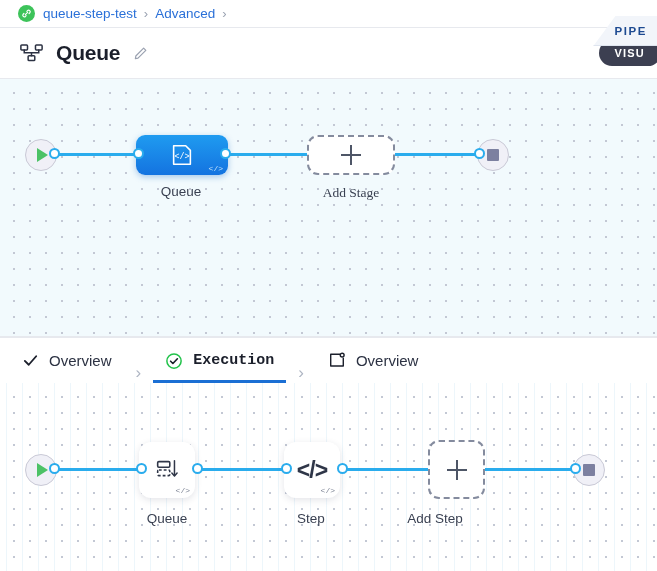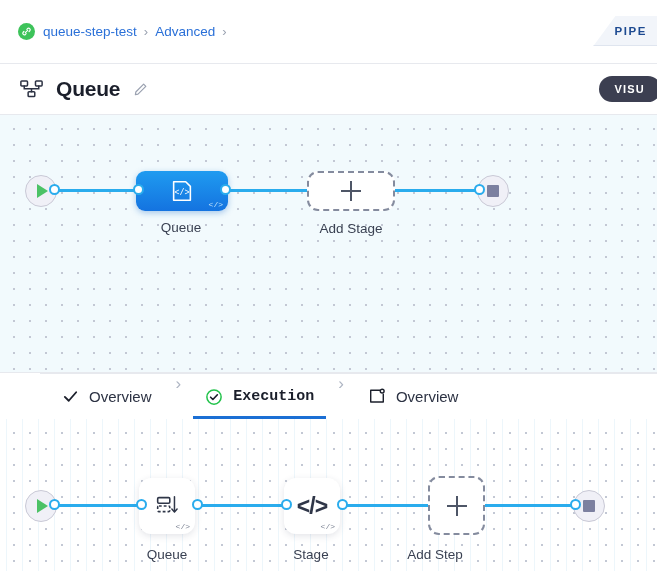--- a/index.html
+++ b/index.html
@@ -7,21 +7,21 @@
     width: 657px; height: 571px;
     font-family: "Liberation Sans", sans-serif;
     background: #ffffff;
     overflow: hidden;
   }
   #app { position: relative; width: 657px; height: 571px; overflow: hidden; }
 
   
   .breadcrumb-bar {
     position: relative;
-    height: 64px;
+    height: 28px;
     display: flex;
     align-items: center;
     padding-left: 18px;
     background: #ffffff;
     border-bottom: 1px solid #e7e9ee;
     z-index: 5;
   }
   .bc-badge {
     width: 17px; height: 17px;
     border-radius: 50%;
@@ -226,25 +226,24 @@
     color: #2f3648;
     letter-spacing: -1px;
   }
 
   
   .tab-bar {
     position: relative;
     height: 46px;
     background: #ffffff;
     display: flex;
-    align-items: flex-start;
+    align-items: flex-end;
     padding-left: 22px;
     border-top: 1px solid #e7e9ee;
     z-index: 5;
-    margin-left: 40px;
   }
   .tab {
     display: flex;
     align-items: center;
     height: 100%;
     cursor: pointer;
     position: relative;
   }
   .tab-ico { display: flex; align-items: center; margin-right: 10px; }
   .tab-label {
@@ -323,21 +322,21 @@
         <text x="14" y="18" font-size="9" fill="#ffffff" stroke="none" text-anchor="middle" font-family="Liberation Mono, monospace">&lt;/&gt;</text>
       </svg>
       <span class="code-tag">&lt;/&gt;</span>
     </div>
     <div class="port" style="left:220px; top:69px;"></div>
     <div class="node-label" style="left:181px; top:105px;">Queue</div>
 
     <div class="add-node" style="left:307px; top:56px; width:88px; height:40px;">
       <span class="add-plus"></span>
     </div>
-    <div class="node-label" style="left:351px; top:106px;">Add Stage</div>
+    <div class="node-label" style="left:351px; top:106px;font-family:Liberation Serif, serif;">Add Stage</div>
 
     <div class="port" style="left:474px; top:69px;"></div>
     <div class="endcap" style="left:477px; top:60px;">
       <span class="stop-sq"></span>
     </div>
   </div>
 
   <div class="tab-bar">
 
     <div class="tab">
@@ -398,21 +397,21 @@
     </div>
     <div class="port" style="left:192px; top:80px;"></div>
     <div class="node-label" style="left:167px; top:128px;">Queue</div>
 
     <div class="port" style="left:281px; top:80px;"></div>
     <div class="step-node" style="left:284px; top:59px;">
       <span class="sleep-code">&lt;/&gt;</span>
       <span class="code-tag">&lt;/&gt;</span>
     </div>
     <div class="port" style="left:337px; top:80px;"></div>
-    <div class="node-label" style="left:311px; top:128px;">Stage</div>
+    <div class="node-label" style="left:311px; top:128px;">Step</div>
 
     <div class="add-node" style="left:428px; top:57px; width:57px; height:59px;">
       <span class="add-plus"></span>
     </div>
     <div class="node-label" style="left:435px; top:128px;">Add Step</div>
 
     <div class="port" style="left:570px; top:80px;"></div>
     <div class="endcap" style="left:573px; top:71px;">
       <span class="stop-sq"></span>
     </div>

